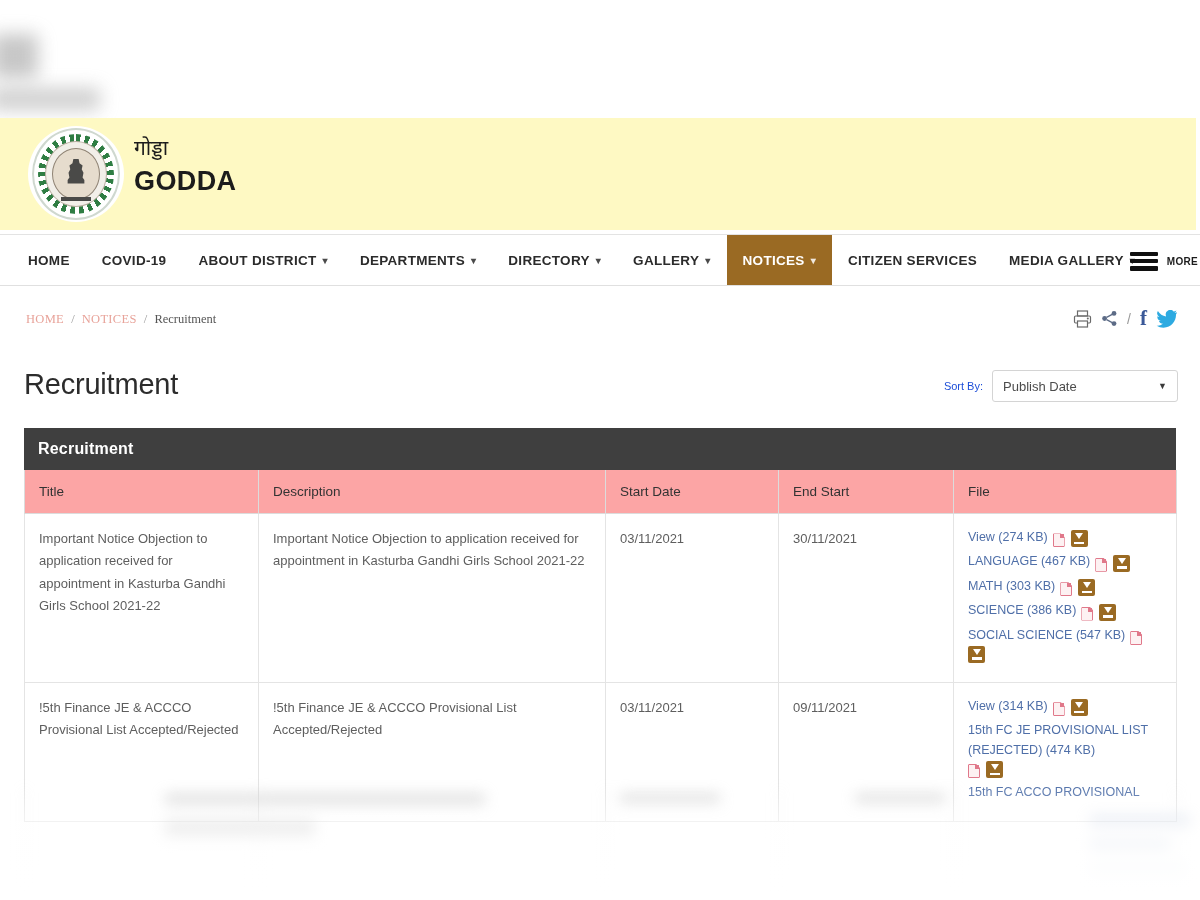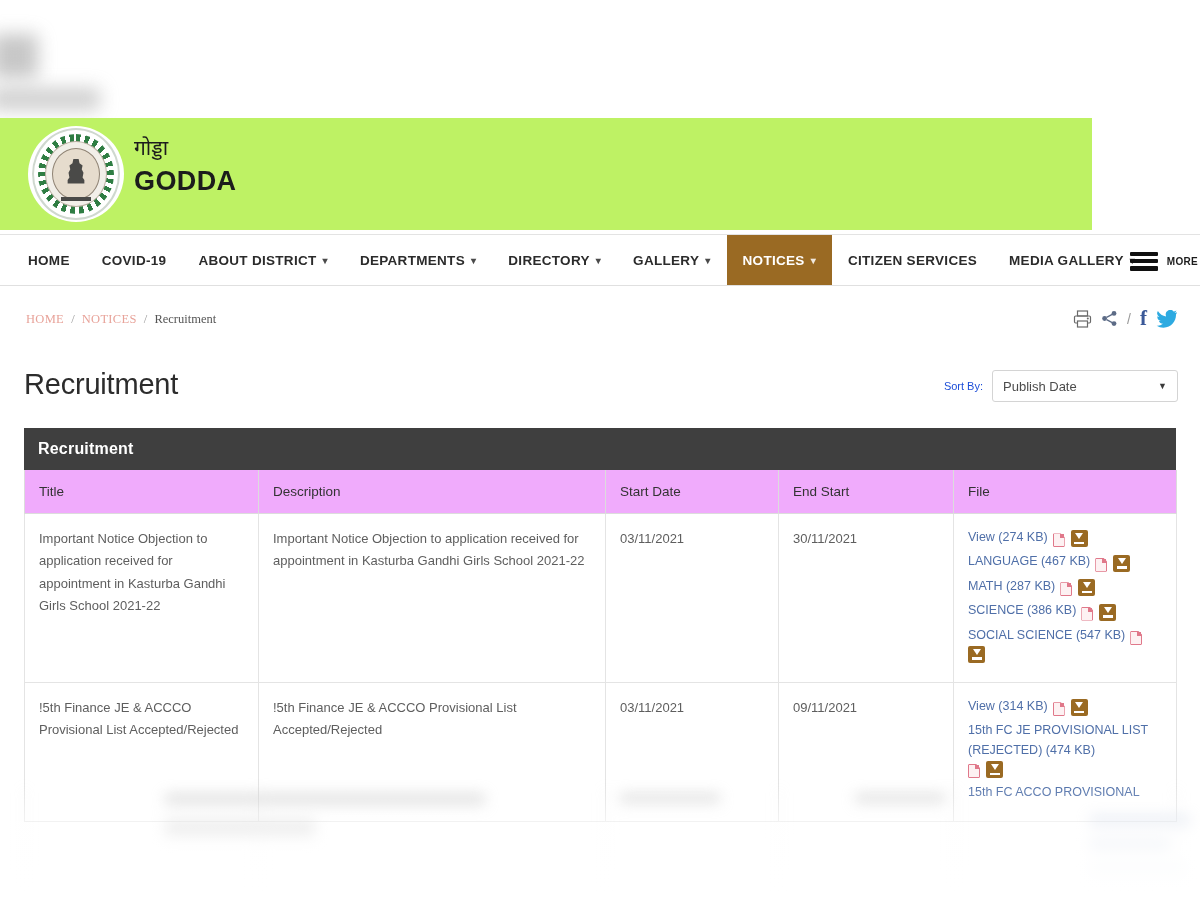--- a/index.html
+++ b/index.html
@@ -20,22 +20,22 @@
   }
 
   
   .artifact { position: absolute; filter: blur(9px); opacity: .55; }
   .art-a { left: -8px; top: 34px; width: 46px; height: 44px; background: #9a9a9a; border-radius: 4px; }
   .art-b { left: -10px; top: 88px; width: 110px; height: 22px; background: #a8a8a8; border-radius: 3px; }
 
   
   .site-header {
     position: absolute; left: 0; top: 118px;
-    width: 1092px; height: 112px;
-    background: #bef264;
+    width: 1196px; height: 112px;
+    background: #fef9c3;
   }
   .emblem-wrap {
     position: absolute; left: 28px; top: 8px;
     width: 96px; height: 96px;
   }
   .emblem {
     width: 96px; height: 96px;
     border-radius: 50%;
     position: relative;
     background: #ffffff;
@@ -167,21 +167,21 @@
   
   .tbl-wrap { position: absolute; left: 24px; top: 428px; width: 1152px; }
   .tbl-caption {
     background: #3f3f3f; color: #fff;
     height: 42px; display: flex; align-items: center;
     padding-left: 14px;
     font-size: 16px; font-weight: bold; letter-spacing: .2px;
   }
   table.data { width: 100%; border-collapse: collapse; table-layout: fixed; }
   table.data th {
-    background: #f0abfc; color: #333;
+    background: #fca5a5; color: #333;
     font-size: 13.5px; font-weight: normal; text-align: left;
     padding: 14px 14px; border: 1px solid #dcdcdc;
     border-top: none;
   }
   table.data td {
     background: #fff; color: #5e5e5e;
     font-size: 13px; vertical-align: top;
     padding: 14px 14px; border: 1px solid #e4e4e4;
     line-height: 1.72;
   }
@@ -388,21 +388,21 @@
               <a class="fl-link">View (274 KB)</a>
               <span class="ic-pdf"></span>
               <span class="ic-dl"></span>
             </div>
             <div class="fl-row">
               <a class="fl-link">LANGUAGE (467 KB)</a>
               <span class="ic-pdf"></span>
               <span class="ic-dl"></span>
             </div>
             <div class="fl-row">
-              <a class="fl-link">MATH (287 KB)</a>
+              <a class="fl-link">MATH (303 KB)</a>
               <span class="ic-pdf"></span>
               <span class="ic-dl"></span>
             </div>
             <div class="fl-row">
               <a class="fl-link">SCIENCE (386 KB)</a>
               <span class="ic-pdf"></span>
               <span class="ic-dl"></span>
             </div>
             <div class="fl-row">
               <a class="fl-link">SOCIAL SCIENCE (547 KB)</a>

